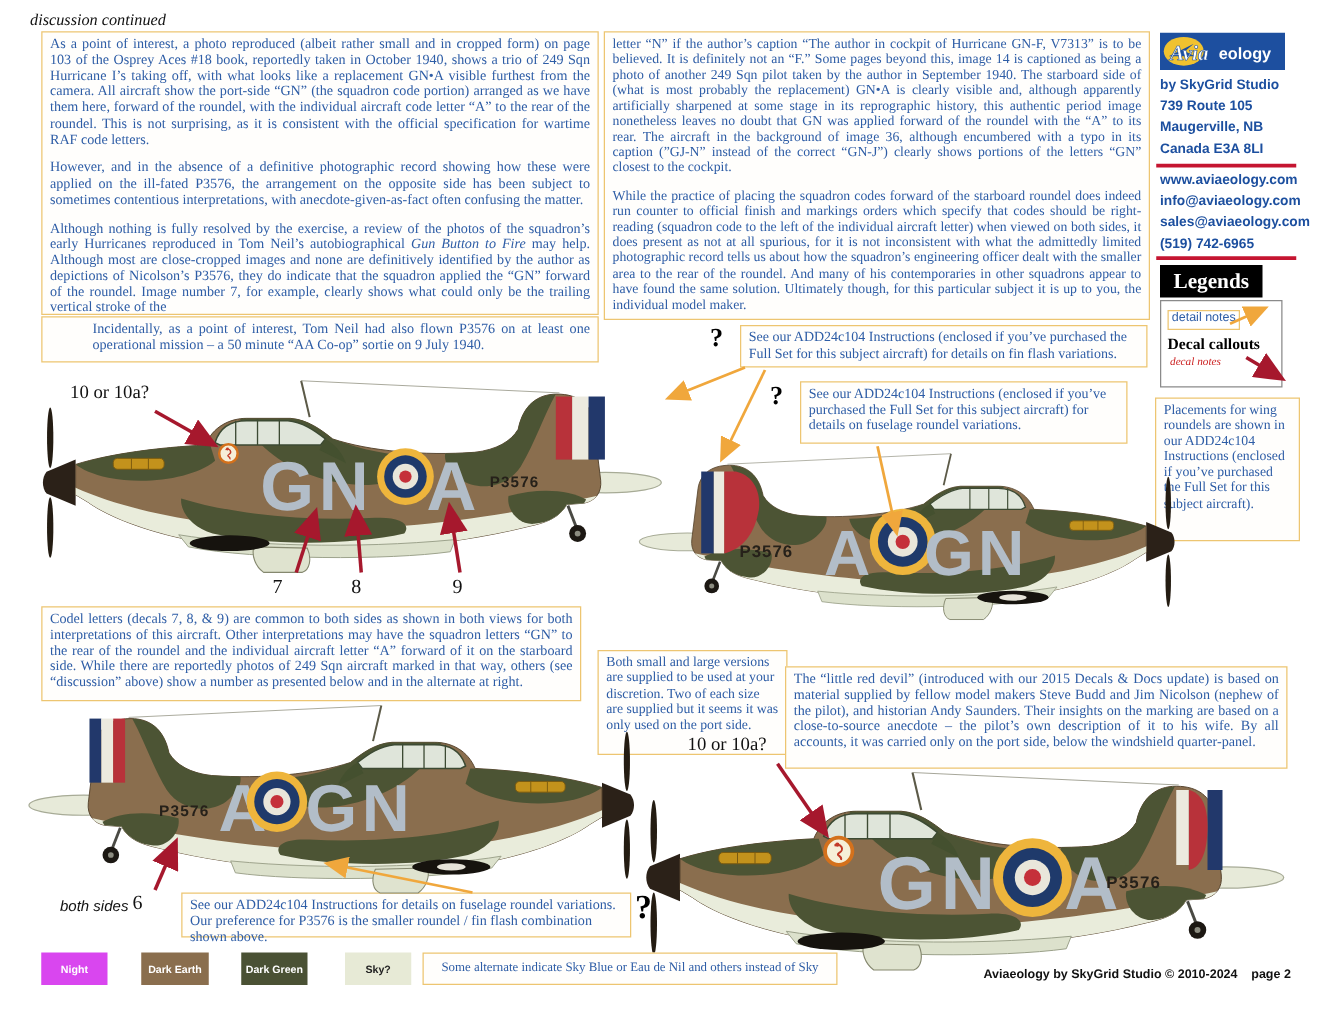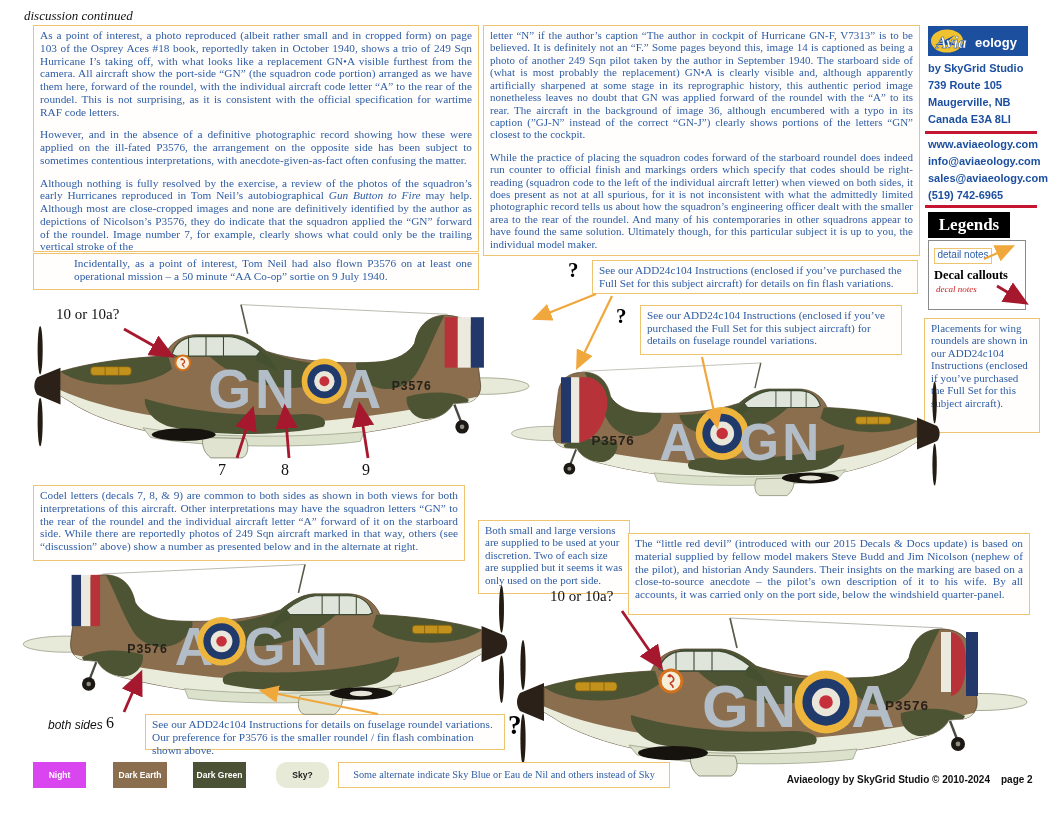--- a/index.html
+++ b/index.html
@@ -95,21 +95,21 @@
 
   <div class="qmark" style="left:616px;top:304px;font-size:21px;">?</div>
   <div class="tbox" style="left:640px;top:305px;width:262px;height:50px;font-size:11.2px;text-align:left;">
     <p>See our ADD24c104 Instructions  (enclosed if you’ve purchased the Full Set for this subject aircraft) for details on fuselage roundel variations.</p>
   </div>
 
   <div class="tbox" style="left:33px;top:485px;width:432px;height:76px;">
     <p>Codel letters (decals 7, 8, &amp; 9) are common to both sides as shown in both views for both interpretations of this aircraft. Other interpretations may have the squadron letters “GN” to the rear of the roundel and the individual aircraft letter “A” forward of it on the starboard side. While there are reportedly photos of 249 Sqn aircraft marked in that way, others (see “discussion” above) show a number as presented below and in the alternate at right.</p>
   </div>
 
-  <div class="tbox" style="left:478px;top:520px;width:152px;height:74px;font-size:11px;text-align:left;">
+  <div class="tbox" style="left:478px;top:520px;width:152px;height:84px;font-size:11px;text-align:left;">
     <p>Both small and large versions are supplied to be used at your discretion. Two of each size are supplied but it seems it was only used on the port side.</p>
   </div>
 
   <div class="tbox" style="left:628px;top:533px;width:402px;height:82px;">
     <p>The “little red devil” (introduced with our 2015 Decals &amp; Docs update) is based on material supplied by fellow model makers Steve Budd and Jim Nicolson (nephew of the pilot), and historian Andy Saunders. Their insights on the marking are based on a close-to-source anecdote – the pilot’s own description of it to his wife. By all accounts, it was carried only on the port side, below the windshield quarter-panel.</p>
   </div>
 
   <div class="tbox" style="left:145px;top:714px;width:360px;height:36px;text-align:left;">
     <p>See our ADD24c104 Instructions for details on fuselage roundel variations. Our preference for P3576 is the smaller roundel / fin flash combination shown above.</p>
   </div>
@@ -253,20 +253,20 @@
       <path d="M368,458 L360,407" marker-end="url(#ar)"></path>
       <path d="M124,712 L140,675" marker-end="url(#ar)"></path>
       <path d="M622,611 L660,666" marker-end="url(#ar)"></path>
       <path d="M997,286 L1024,302" marker-end="url(#ar)"></path>
     </g>
   </svg>
 
   <div class="swatch" style="left:33px;width:53px;background:#d946ef;">Night</div>
   <div class="swatch" style="left:113px;width:54px;background:#8a6e4e;">Dark Earth</div>
   <div class="swatch" style="left:193px;width:53px;background:#4a5134;">Dark Green</div>
-  <div class="swatch" style="left:276px;width:53px;background:#e7ead6;color:#222;border-radius:11px;">Sky?</div>
+  <div class="swatch" style="left:276px;width:53px;background:#e7ead6;color:#222;">Sky?</div>
   <div class="tbox" style="left:338px;top:762px;width:332px;height:26px;font-size:10.3px;
        white-space:nowrap;text-align:center;line-height:1.7;overflow:hidden;">Some alternate indicate Sky Blue or Eau de Nil and others instead of Sky</div>
 
   <div class="footer" style="left:700px;width:290px;text-align:right;">Aviaeology by SkyGrid Studio © 2010-2024</div>
   <div class="footer" style="left:1001px;">page 2</div>
 
 </div>
 
 </body></html>

